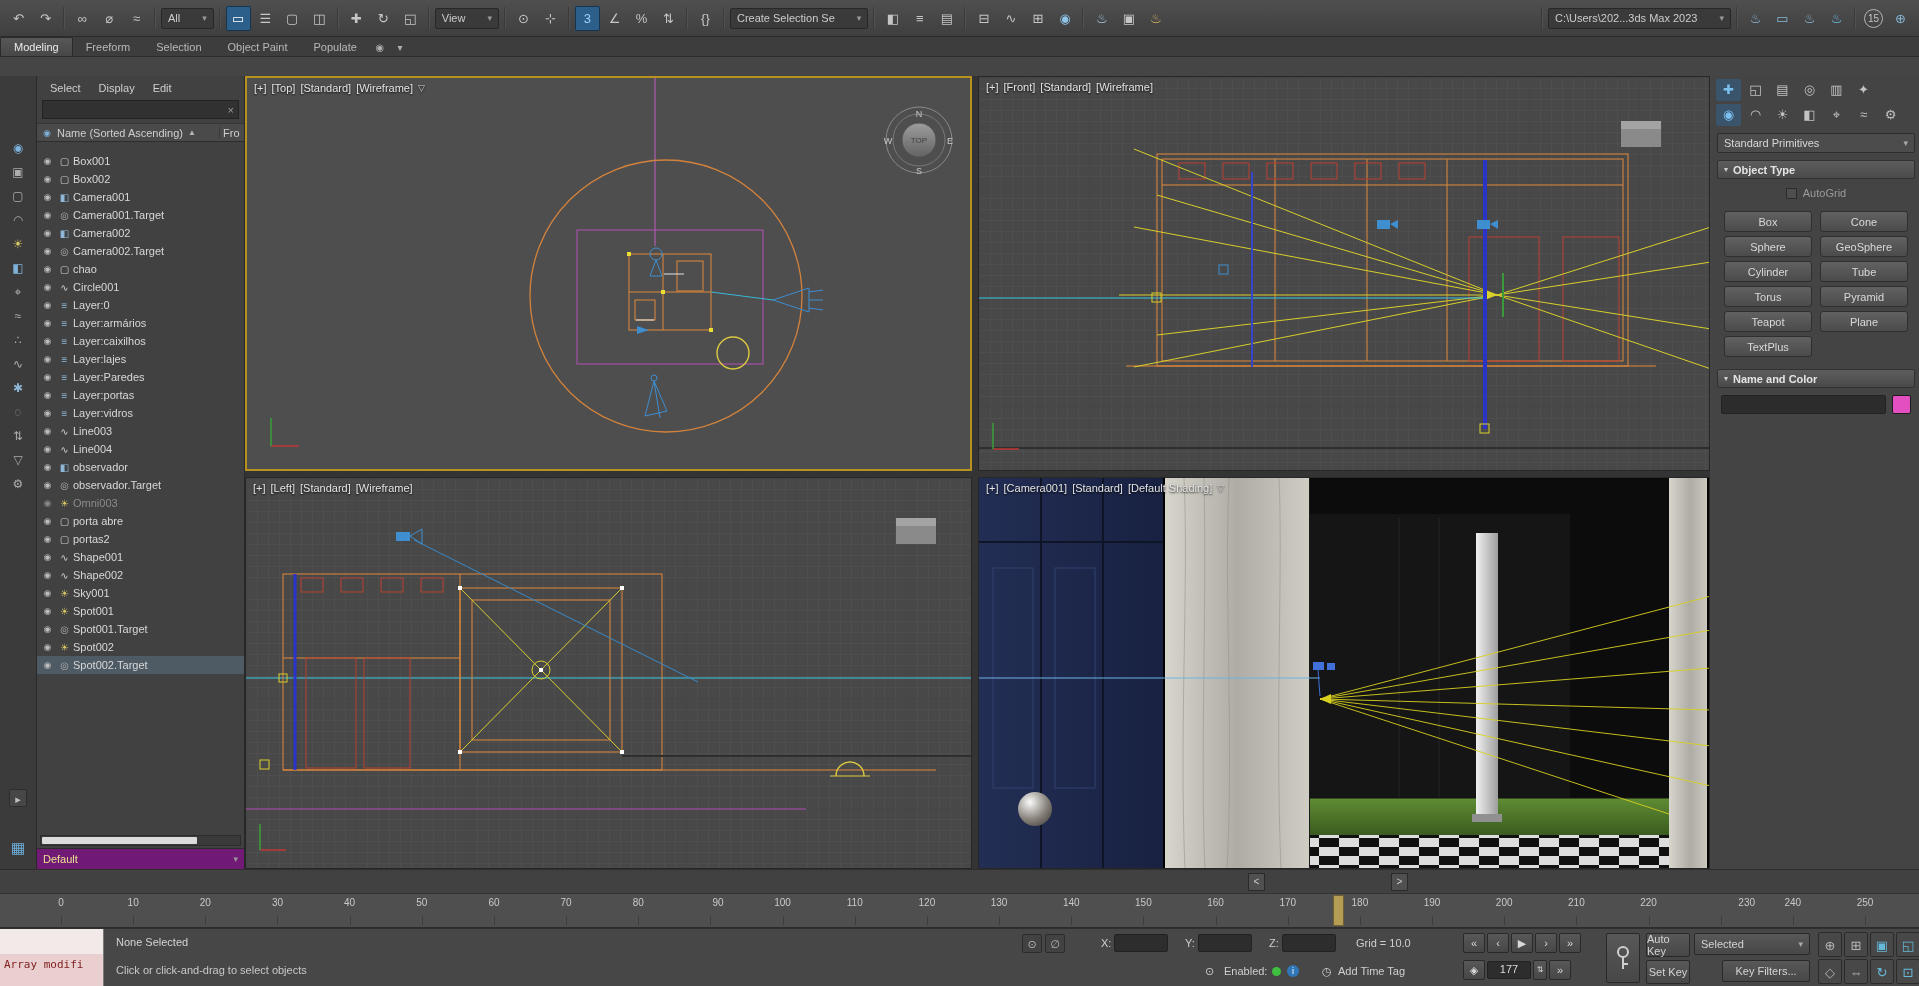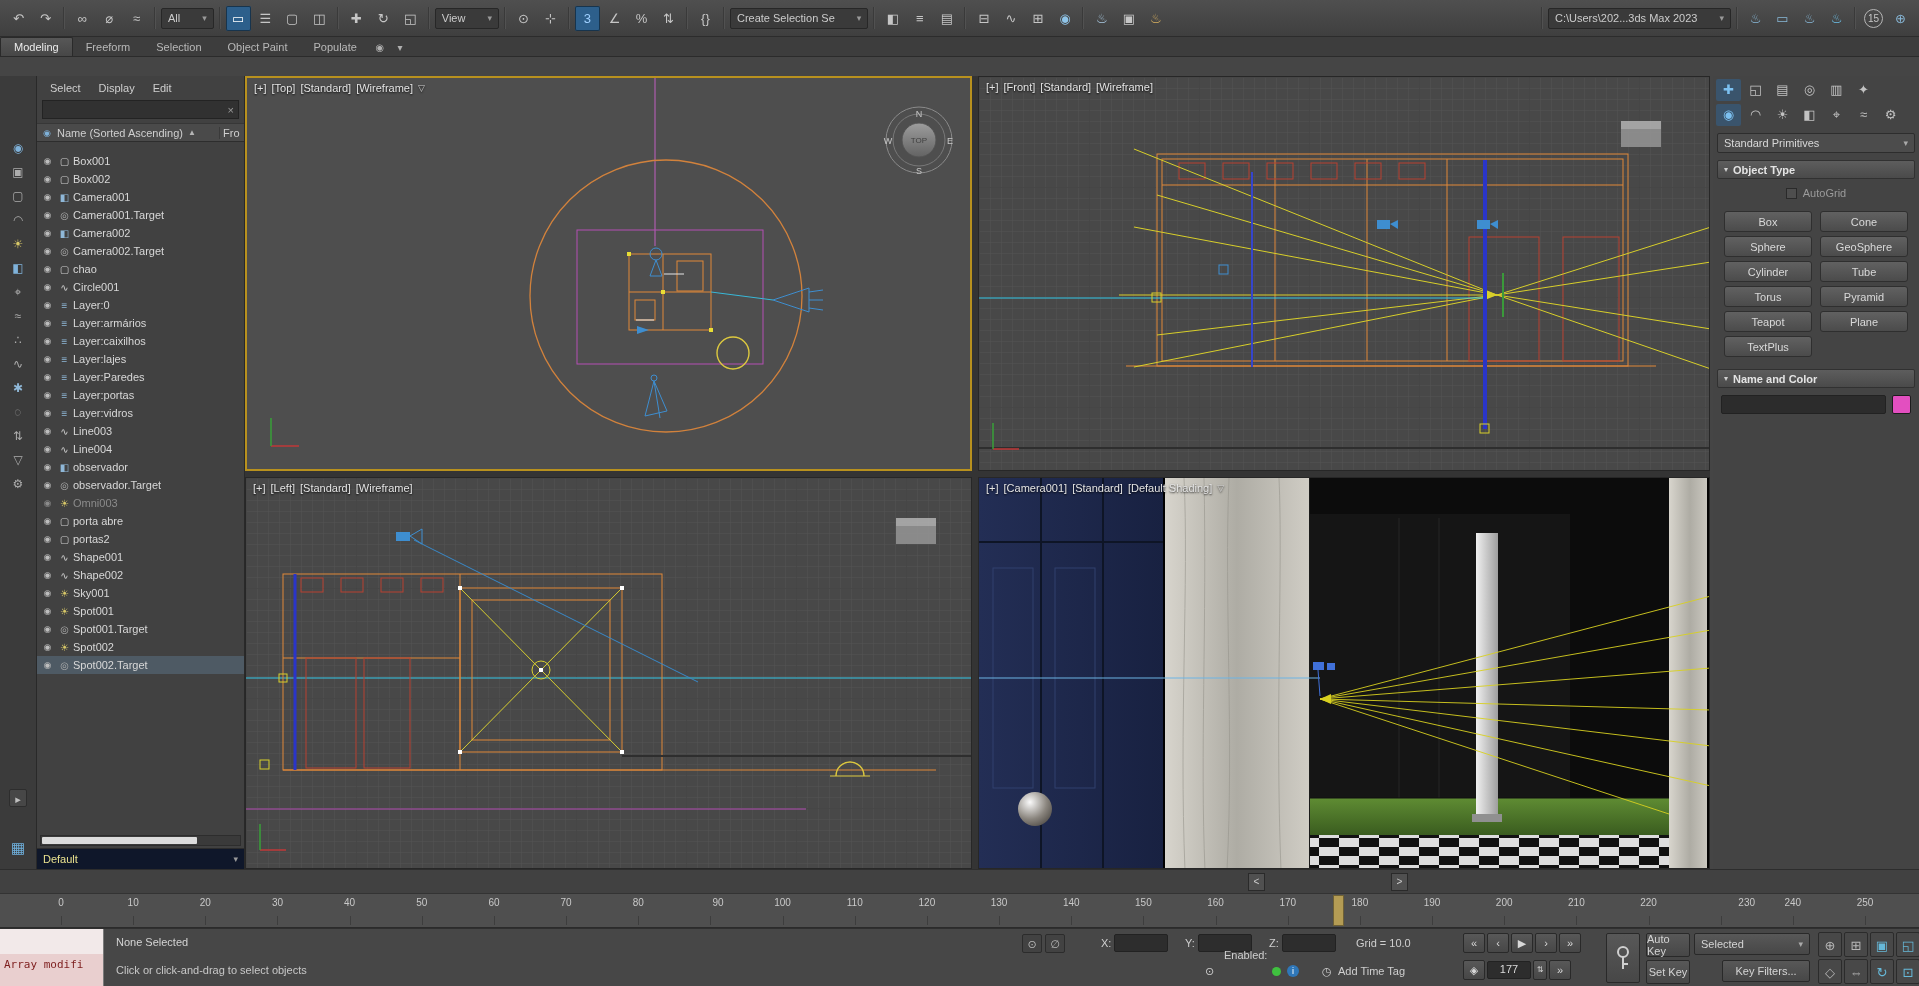--- a/index.html
+++ b/index.html
@@ -44,21 +44,21 @@
   .exp-header .hcol2{width:25px;border-left:1px solid #3a3a3a;padding-left:3px;overflow:hidden;}
   .exp-list{flex:1;overflow:hidden;padding-top:10px;}
   .exp-row{display:flex;align-items:center;height:18px;padding-left:2px;white-space:nowrap;}
   .exp-row.selected{background:#4e5a64;}
   .exp-row.grayed .exp-name,.exp-row.grayed .exp-eye{color:#8b8b8b;}
   .exp-eye{width:17px;text-align:center;font-size:9px;color:#bdbdbd;}
   .exp-ticon{width:17px;text-align:center;font-size:10px;}
   .exp-name{color:#d8d8d8;}
   .exp-hscroll{height:11px;margin:2px 3px;background:#3a3a3a;border:1px solid #2d2d2d;position:relative;flex:none;}
   .exp-hscroll .thumb{position:absolute;left:1px;top:1px;bottom:1px;width:78%;background:#dcdcdc;border-radius:1px;}
-  .exp-footer{height:21px;background:#0f172a;border-top:1px solid #2c2c2c;display:flex;align-items:center;padding:0 6px;gap:6px;flex:none;}
+  .exp-footer{height:21px;background:#701a75;border-top:1px solid #2c2c2c;display:flex;align-items:center;padding:0 6px;gap:6px;flex:none;}
   .exp-footer .deflabel{color:#e9e18e;}
   .exp-footer .caret{margin-left:auto;color:#9a9a9a;font-size:9px;}
 
   
   #viewports{left:245px;top:76px;width:1465px;height:793px;background:#343434;position:absolute;}
   .vp{position:absolute;overflow:hidden;background:#4a4a4a;border:1px solid #272727;}
   #vp-top{left:0;top:0;width:727px;height:395px;border:2px solid #b8911e;}
   #vp-front{left:733px;top:0;width:732px;height:395px;}
   #vp-left{left:0;top:401px;width:727px;height:392px;}
   #vp-camera{left:733px;top:401px;width:732px;height:392px;background:#080808;}
@@ -818,21 +818,21 @@
 
     <span class="sb-label" style="left:1101px;top:8px;">X:</span>
     <div class="sb-field" style="left:1114px;top:5px;width:54px;"></div>
     <span class="sb-label" style="left:1185px;top:8px;">Y:</span>
     <div class="sb-field" style="left:1198px;top:5px;width:54px;"></div>
     <span class="sb-label" style="left:1269px;top:8px;">Z:</span>
     <div class="sb-field" style="left:1282px;top:5px;width:54px;"></div>
     <span class="sb-label" style="left:1356px;top:8px;">Grid = 10.0</span>
 
     <span class="sb-label" style="left:1205px;top:36px;">⊙</span>
-    <span class="sb-label" style="left:1224px;top:20px;">Enabled:</span>
+    <span class="sb-label" style="left:1224px;top:36px;">Enabled:</span>
     <span class="green-dot" style="position:absolute;left:1272px;top:38px;"></span>
     <span class="info-dot" style="position:absolute;left:1287px;top:36px;">i</span>
     <span class="sb-label" style="left:1322px;top:36px;">◷</span>
     <span class="sb-label" style="left:1338px;top:36px;">Add Time Tag</span>
 
     <div id="playback">
         <div class="pb-btn">«</div>
         <div class="pb-btn">‹</div>
         <div class="pb-btn">▶</div>
         <div class="pb-btn">›</div>

